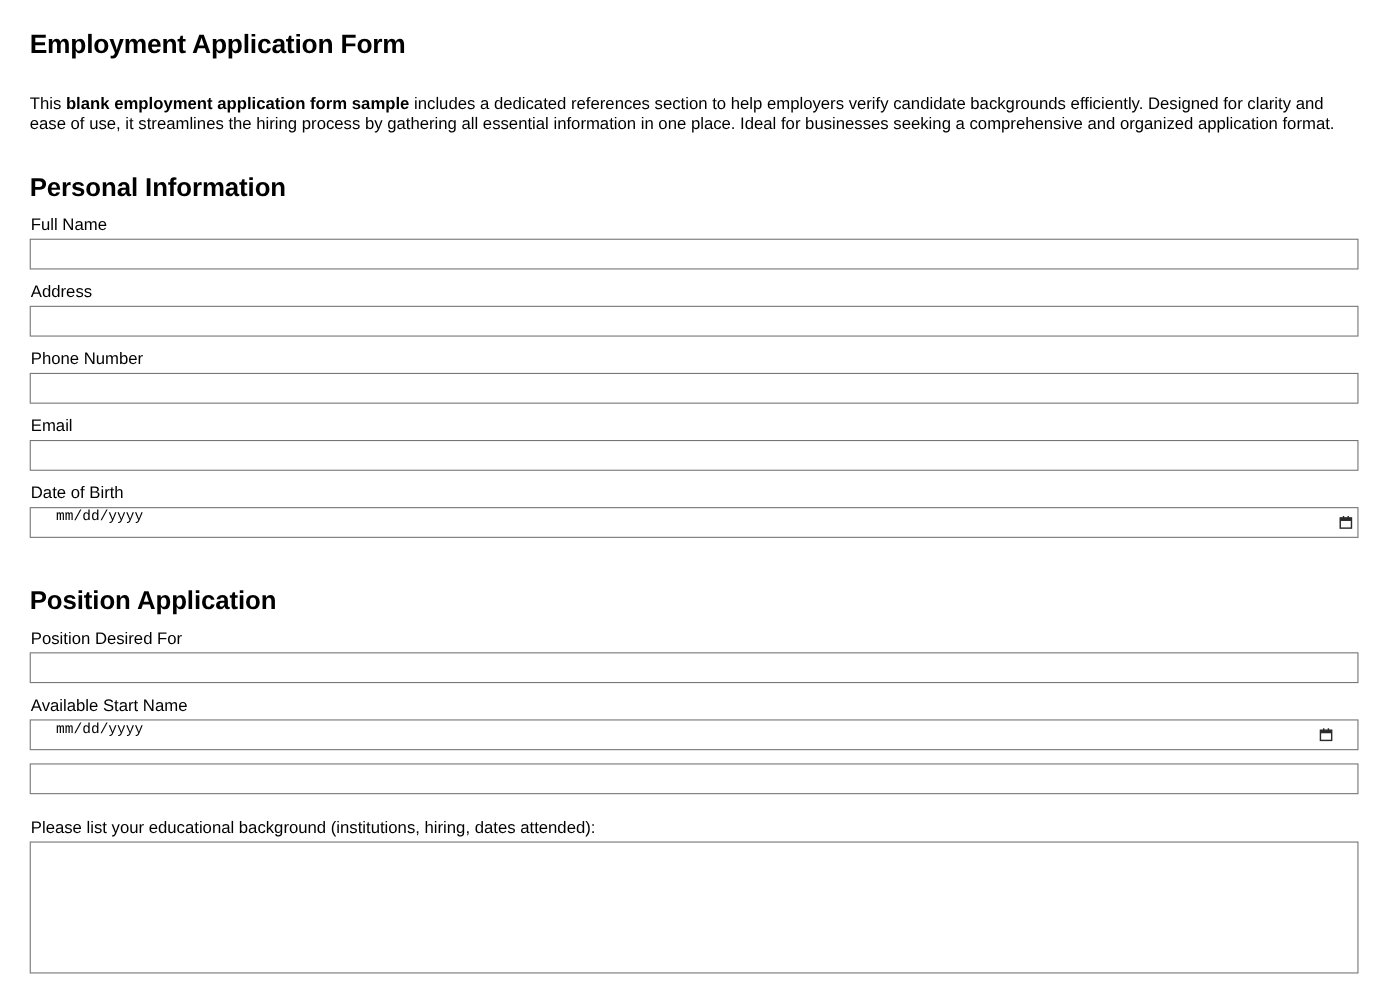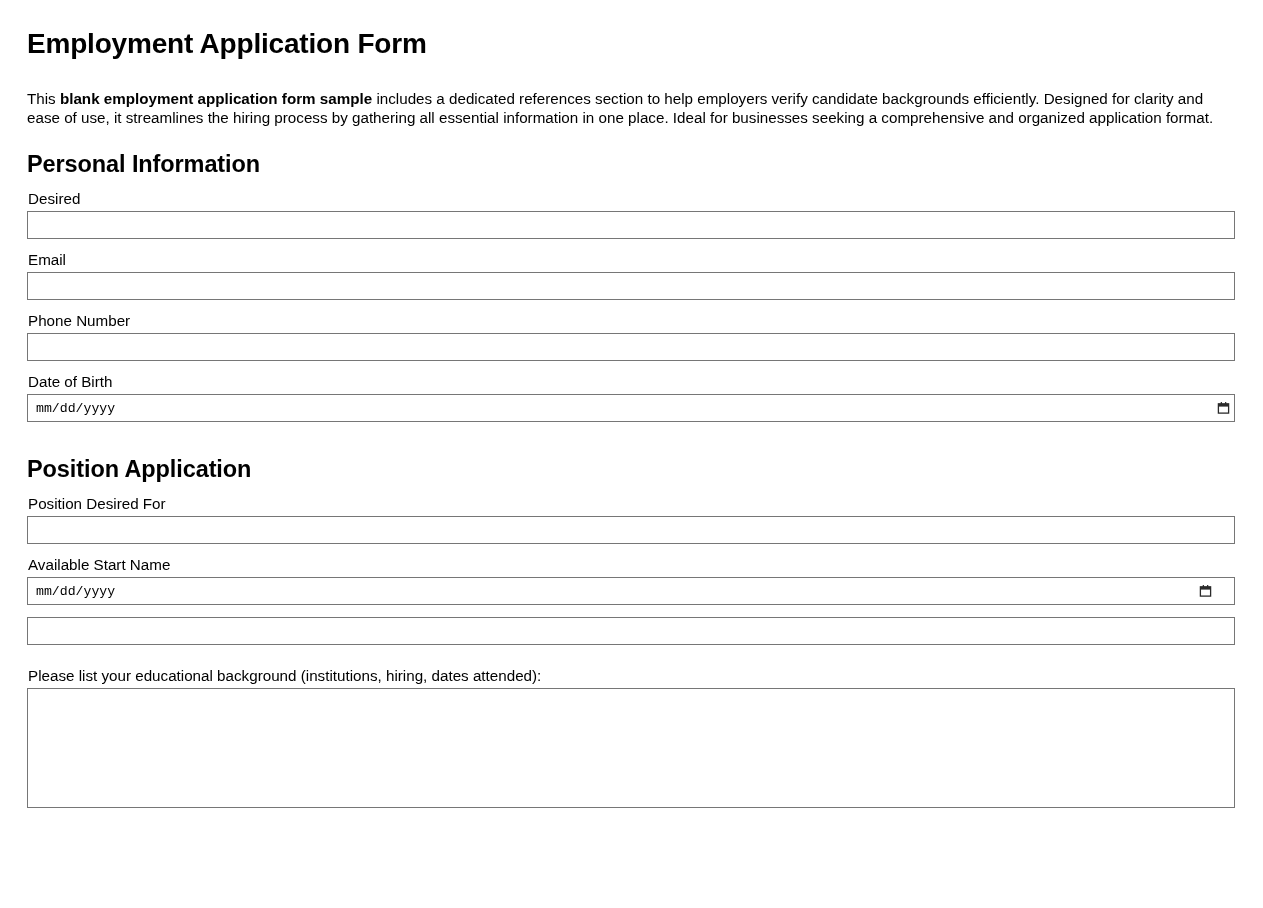--- a/index.html
+++ b/index.html
@@ -15,39 +15,39 @@
     font-family: "Liberation Sans", sans-serif;
     color: #000000;
     -webkit-font-smoothing: antialiased;
   }
   .page {
     padding: 0 27px;
     box-sizing: border-box;
     width: 1263px;
   }
   h1.form-title {
-    font-size: 28px;
+    font-size: 24px;
     line-height: 1.12;
     font-weight: bold;
     margin: 28px 0 0 0;
     letter-spacing: -0.2px;
   }
   p.intro {
     font-size: 15.2px;
     line-height: 18.5px;
     margin: 31px 0 14px 0;
     max-width: 1200px;
     text-align: left;
   }
   p.intro b { font-weight: bold; }
   h2.section-title {
     font-size: 23.5px;
     font-weight: bold;
     line-height: 1.1;
-    margin: 25px 0 0 0;
+    margin: 35px 0 0 0;
     letter-spacing: -0.1px;
   }
   .field {
     margin-top: 12px;
   }
   .field-label {
     display: block;
     font-size: 15.2px;
     line-height: 18px;
     margin: 0 0 3px 1px;
@@ -68,21 +68,21 @@
     outline: none;
   }
   .date-input-wrap {
     position: relative;
     box-sizing: border-box;
     width: 1208px;
     height: 28px;
     border: 1px solid #767676;
     background: #ffffff;
     display: flex;
-    align-items: center;
+    padding-left: 15px;
   }
   .date-placeholder {
     font-family: "Liberation Mono", monospace;
     font-size: 13.2px;
     letter-spacing: 0px;
     color: #000000;
     margin-left: 8px;
     white-space: pre;
     user-select: none;
   }
@@ -119,33 +119,37 @@
 <body>
 
 <div class="page">
 
   <h1 class="form-title">Employment Application Form</h1>
 
   <p class="intro"><span>This </span><b>blank employment application form sample</b><span> includes a dedicated references section to help employers verify candidate backgrounds efficiently. Designed for clarity and ease of use, it streamlines the hiring process by gathering all essential information in one place. Ideal for businesses seeking a comprehensive and organized application format.</span></p>
 
   <h2 class="section-title">Personal Information</h2>
 
+  <div class="field">
+    <label class="field-label">Full Name</label>
+    <input class="text-input" type="text" placeholder="" style="">
+  </div>
 
   <div class="field">
-    <label class="field-label">Desired</label>
+    <label class="field-label">Address</label>
+    <input class="text-input" type="text" placeholder="" style="">
+  </div>
+
+  <div class="field">
+    <label class="field-label">Phone Number</label>
     <input class="text-input" type="text" placeholder="" style="">
   </div>
 
   <div class="field">
     <label class="field-label">Email</label>
-    <input class="text-input" type="text" placeholder="" style="">
-  </div>
-
-  <div class="field">
-    <label class="field-label">Phone Number</label>
     <input class="text-input" type="text" placeholder="" style="">
   </div>
 
   <div class="field">
     <label class="field-label">Date of Birth</label>
     <div class="date-input-wrap">
       <span class="date-placeholder">mm/dd/yyyy</span>
       <svg class="calendar-icon edge" viewBox="0 0 14 14">
         <rect x="1.5" y="2.5" width="11" height="10" fill="#ffffff" stroke="#2b2b2b" stroke-width="1.4"></rect>
         <rect x="1.5" y="2.5" width="11" height="3" fill="#2b2b2b"></rect>

